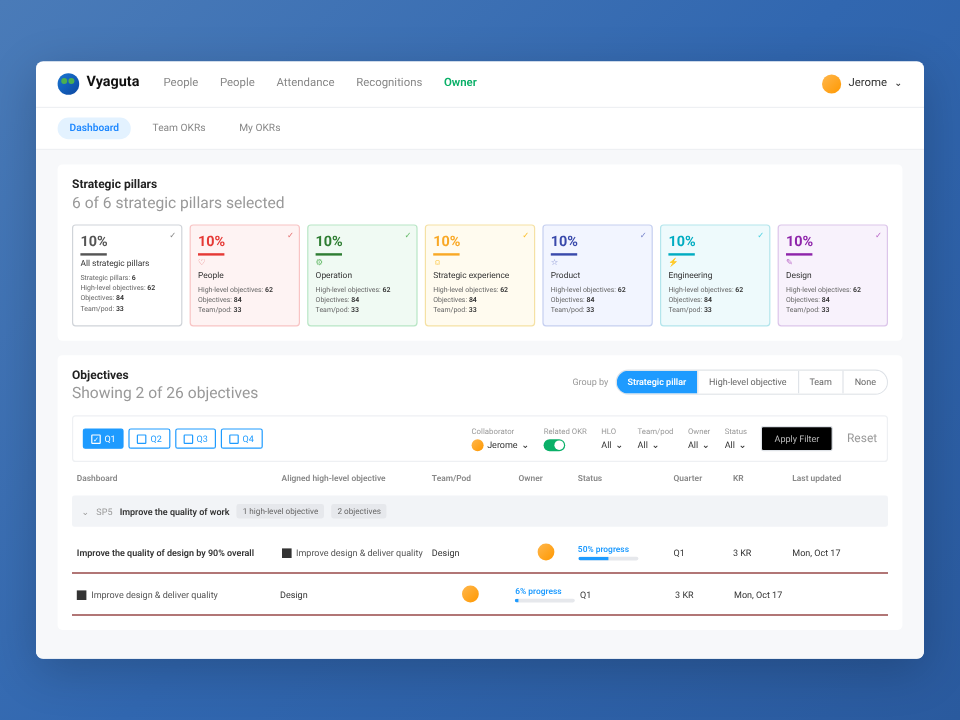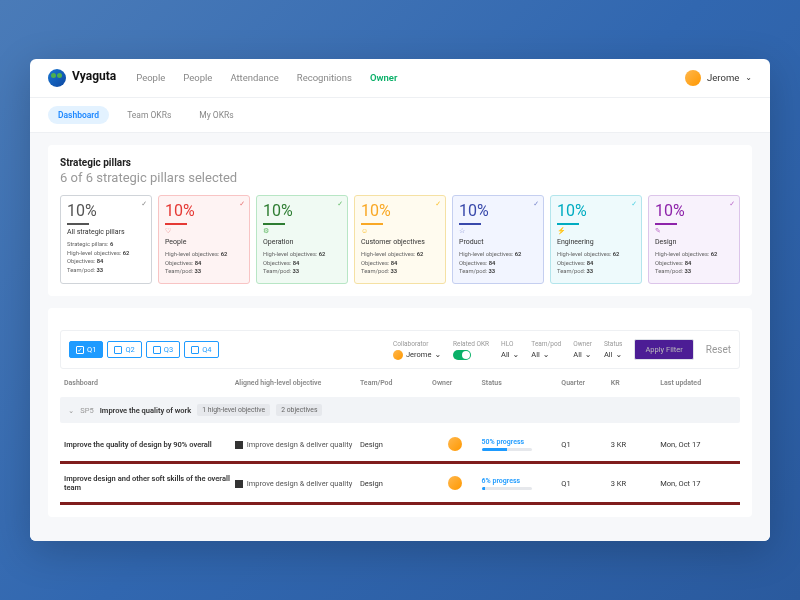--- a/index.html
+++ b/index.html
@@ -19,21 +19,21 @@
 .subnav{display:flex;gap:8px;padding:8px 18px;border-bottom:1px solid #eef0f3}
 .subnav a{font-size:8.5px;color:#888;padding:4px 10px;border-radius:10px}
 .subnav a.active{background:#e3f2ff;color:#1e88ff;font-weight:600}
 .content{background:#f7f8fa;padding:12px 18px}
 .panel{background:#fff;border-radius:4px;padding:12px;margin-bottom:12px}
 .sec-title{font-size:10px;font-weight:700;color:#222}
 .sec-sub{font-size:13px;color:#999;margin-top:2px}
 .pillars{display:flex;gap:6px;margin-top:10px}
 .pillar{flex:1;border:1px solid;border-radius:3px;padding:7px 6px;position:relative;min-width:0}
 .pillar .chk{position:absolute;top:4px;right:4px;font-size:7px}
-.pillar .pct{font-weight:400;font-size:16px;line-height:1}
+.pillar .pct{font-weight:700;font-size:12px;line-height:1}
 .pillar .bar{height:2px;width:22px;margin:4px 0 2px}
 .pillar .ico{font-size:7px;margin:2px 0}
 .pillar .nm{font-size:7px;font-weight:400;color:#333;margin:3px 0 4px}
 .pillar .st{font-size:5.8px;color:#666;line-height:1.5}
 .pillar .st span{color:#333;font-weight:600}
 .p-all{border-color:#d0d4d9}.p-all .pct{color:#555}.p-all .bar{background:#555}.p-all .chk{color:#888}
 .p-people{background:#fef3f3;border-color:#f8c4c4}.p-people .pct{color:#e53935}.p-people .bar{background:#e53935}.p-people .chk,.p-people .ico{color:#e57373}
 .p-op{background:#f0faf3;border-color:#b8e6c5}.p-op .pct{color:#2e7d32}.p-op .bar{background:#2e7d32}.p-op .chk,.p-op .ico{color:#66bb6a}
 .p-cx{background:#fffbef;border-color:#f5e1a4}.p-cx .pct{color:#f9a825}.p-cx .bar{background:#f9a825}.p-cx .chk,.p-cx .ico{color:#fbc02d}
 .p-prod{background:#f2f5ff;border-color:#c5cff0}.p-prod .pct{color:#3949ab}.p-prod .bar{background:#3949ab}.p-prod .chk,.p-prod .ico{color:#7986cb}
@@ -51,28 +51,28 @@
 .qbtn{display:flex;align-items:center;gap:3px;border:1px solid #1e9bff;border-radius:2px;padding:3px 6px;font-size:7.5px;color:#1e9bff;background:#fff;cursor:pointer}
 .qbtn.active{background:#1e9bff;color:#fff}
 .qbox{width:8px;height:8px;border:1px solid currentColor;border-radius:1px;display:inline-flex;align-items:center;justify-content:center;font-size:6px}
 .fsel{display:flex;flex-direction:column;gap:2px}
 .fsel .lbl{font-size:6.5px;color:#999}
 .fsel .val{font-size:7.5px;color:#333;display:flex;align-items:center;gap:3px}
 .mini-av{width:10px;height:10px;border-radius:50%;background:linear-gradient(135deg,#ffb74d,#ff9800)}
 .toggle{width:18px;height:10px;background:#0ab068;border-radius:5px;position:relative}
 .toggle::after{content:"";position:absolute;right:1px;top:1px;width:8px;height:8px;background:#fff;border-radius:50%}
 .spacer{flex:1}
-.apply{border:1px solid #dfe3e8;background:#4c1d95;color:#bbb;font-size:7.5px;padding:5px 10px;border-radius:2px}
+.apply{border:1px solid #dfe3e8;background:#000000;color:#bbb;font-size:7.5px;padding:5px 10px;border-radius:2px}
 .reset{font-size:10px;color:#999;background:none;border:none}
 .thead{display:grid;grid-template-columns:2.2fr 1.6fr 0.9fr 0.6fr 1fr 0.6fr 0.6fr 1fr;gap:4px;padding:10px 4px 6px;font-size:7px;color:#888;font-weight:600}
 .group-row{background:#f2f4f7;padding:7px 8px;display:flex;align-items:center;gap:6px;font-size:7.5px;border-radius:2px;margin:4px 0}
 .group-row .sp{color:#999}
 .group-row .gt{font-weight:600;color:#333}
 .tag{background:#e6e8ec;color:#666;font-size:6.8px;padding:2px 5px;border-radius:2px}
-.row{display:grid;grid-template-columns:2.2fr 1.6fr 0.9fr 0.6fr 1fr 0.6fr 0.6fr 1fr;gap:4px;padding:10px 4px;font-size:7.5px;color:#333;border-bottom:3px solid #7f1d1d;align-items:center}
+.row{display:grid;grid-template-columns:2.2fr 1.6fr 0.9fr 0.6fr 1fr 0.6fr 0.6fr 1fr;gap:4px;padding:10px 4px;font-size:7.5px;color:#333;border-bottom:1px solid #7f1d1d;align-items:center}
 .row .title{font-weight:600}
 .hlo-cell{display:flex;gap:4px;align-items:flex-start;color:#555}
 .flag{width:8px;height:8px;background:#333;flex-shrink:0;margin-top:1px}
 .own{display:flex;justify-content:center}
 .own .mini-av{width:14px;height:14px}
 .prog-wrap{display:flex;flex-direction:column;gap:2px}
 .prog-txt{color:#1e9bff;font-size:7px;font-weight:600}
 .prog-bar{height:3px;background:#e6e8ec;border-radius:2px;overflow:hidden;width:50px}
 .prog-fill{height:100%;background:#1e9bff}
 </style>
@@ -132,21 +132,21 @@
     <div class="bar"></div>
     <div class="ico">⚙</div>
     <div class="nm">Operation</div>
     <div class="st">High-level objectives: <span>62</span><br>Objectives: <span>84</span><br>Team/pod: <span>33</span></div>
   </div>
           <div class="pillar p-cx">
     <span class="chk">✓</span>
     <div class="pct">10%</div>
     <div class="bar"></div>
     <div class="ico">☺</div>
-    <div class="nm">Customer objectives</div>
+    <div class="nm">Strategic experience</div>
     <div class="st">High-level objectives: <span>62</span><br>Objectives: <span>84</span><br>Team/pod: <span>33</span></div>
   </div>
           <div class="pillar p-prod">
     <span class="chk">✓</span>
     <div class="pct">10%</div>
     <div class="bar"></div>
     <div class="ico">☆</div>
     <div class="nm">Product</div>
     <div class="st">High-level objectives: <span>62</span><br>Objectives: <span>84</span><br>Team/pod: <span>33</span></div>
   </div>
@@ -163,20 +163,35 @@
     <div class="pct">10%</div>
     <div class="bar"></div>
     <div class="ico">✎</div>
     <div class="nm">Design</div>
     <div class="st">High-level objectives: <span>62</span><br>Objectives: <span>84</span><br>Team/pod: <span>33</span></div>
   </div>
         </div>
     </div>
 
     <div class="panel">
+      <div class="obj-head">
+        <div>
+          <div class="sec-title">Objectives</div>
+          <div class="sec-sub">Showing 2 of 26 objectives</div>
+        </div>
+        <div class="groupby">
+          <span class="groupby-lbl">Group by</span>
+          <div class="seg">
+            <button class="active">Strategic pillar</button>
+            <button>High-level objective</button>
+            <button>Team</button>
+            <button>None</button>
+          </div>
+        </div>
+      </div>
 
       <div class="filters">
         <div class="quarters">
           <button class="qbtn active">
               <span class="qbox">✓</span>
               <span>Q1</span>
             </button>
           <button class="qbtn">
               <span class="qbox"></span>
               <span>Q2</span>
@@ -271,21 +286,20 @@
               <span class="prog-txt">50% progress</span>
               <div class="prog-bar">
                 <div class="prog-fill" style="width:50%"></div>
               </div>
             </div>
     <div>Q1</div>
     <div>3 KR</div>
     <div>Mon, Oct 17</div>
   </div>
           <div class="row">
-    <div class="title">Improve design and other soft skills of the overall team</div>
     <div class="hlo-cell">
               <span class="flag"></span>
               <span>Improve design &amp; deliver quality</span>
             </div>
     <div>Design</div>
     <div class="own">
               <span class="mini-av"></span>
             </div>
     <div class="prog-wrap">
               <span class="prog-txt">6% progress</span>

